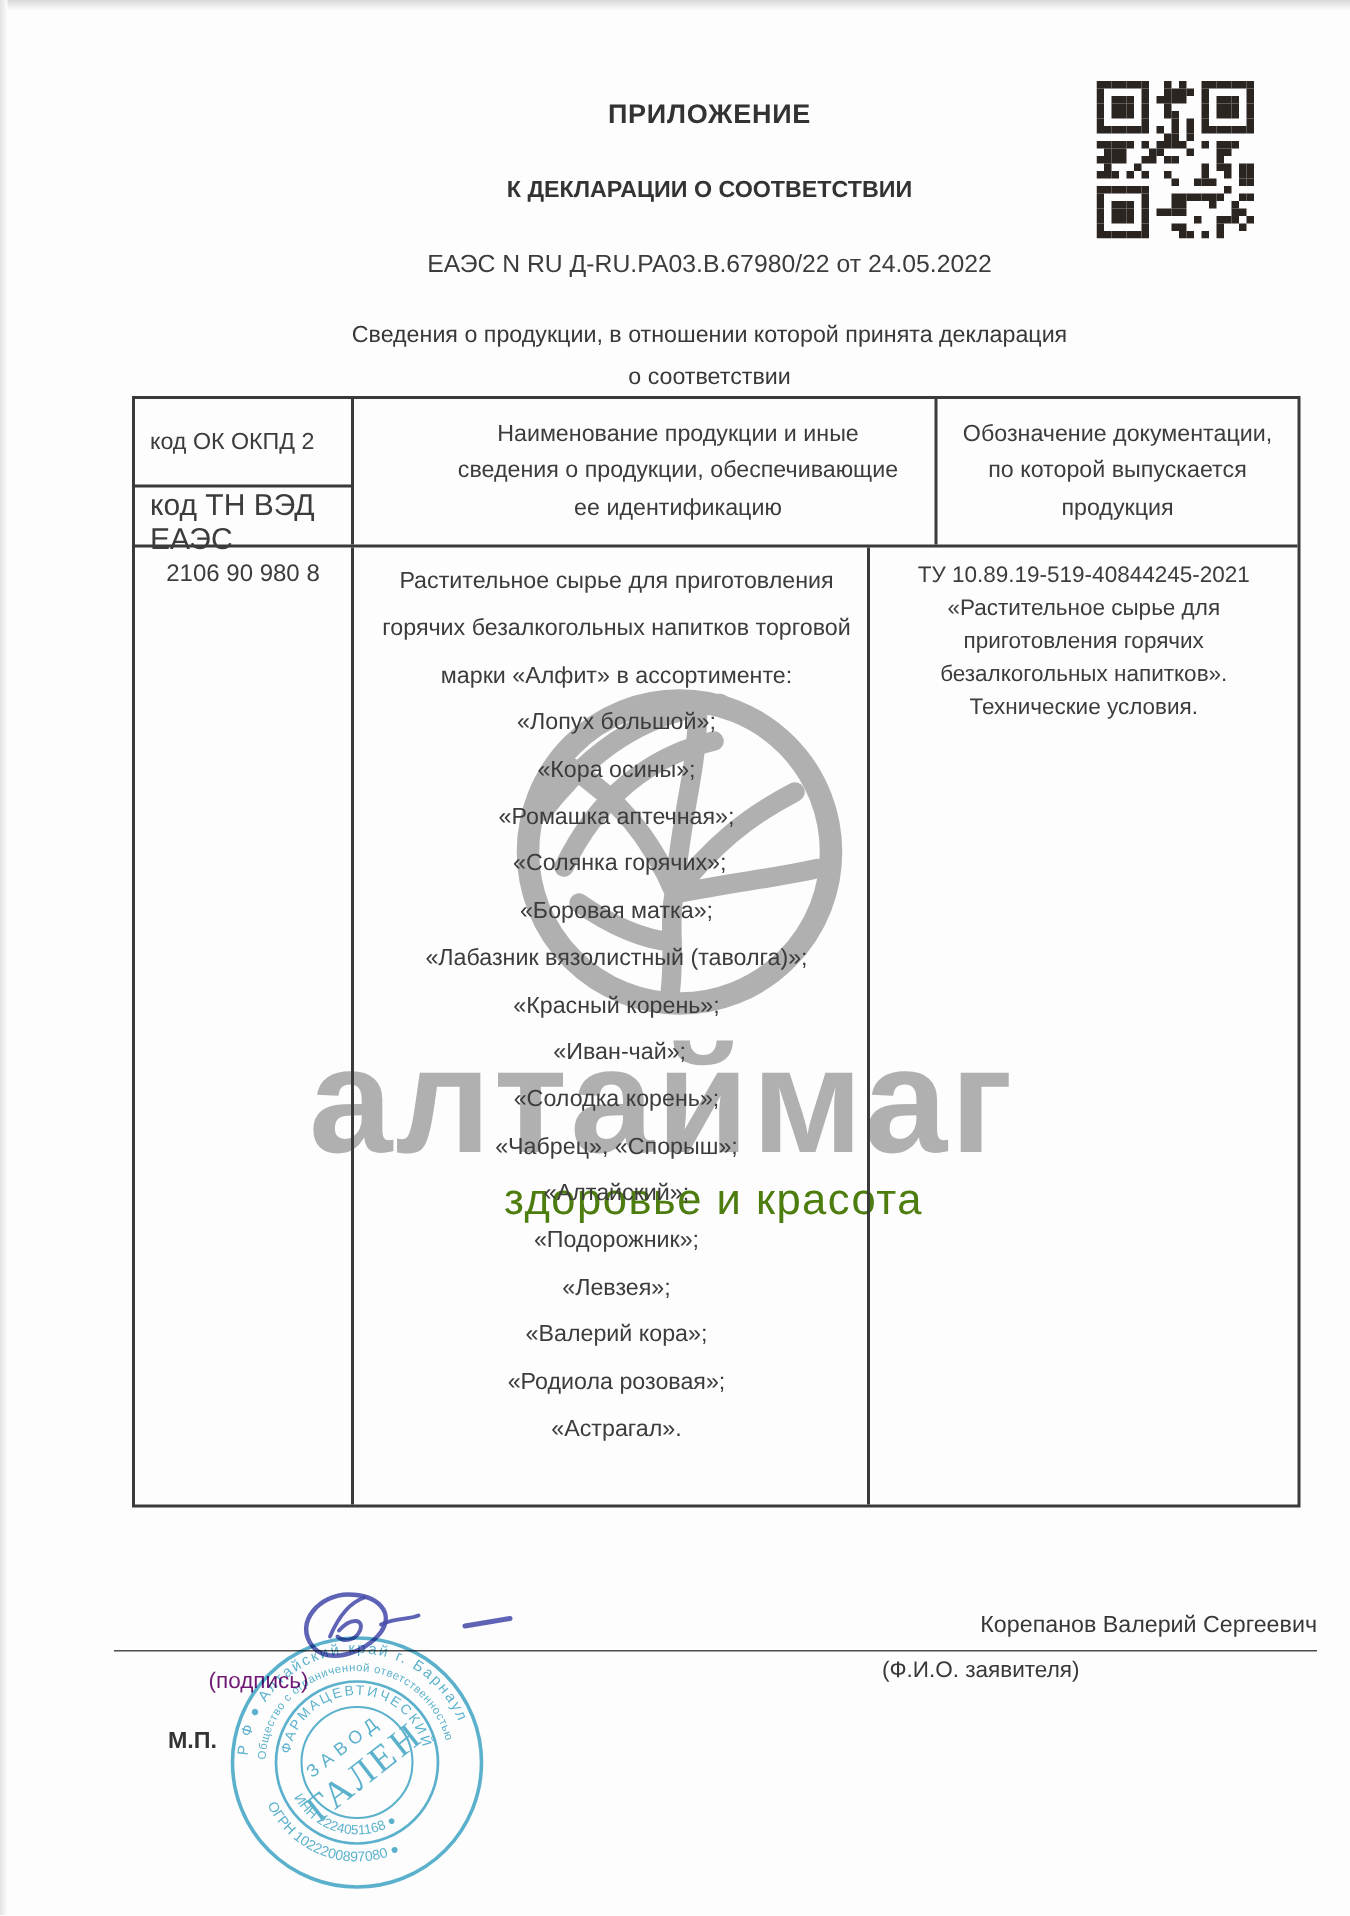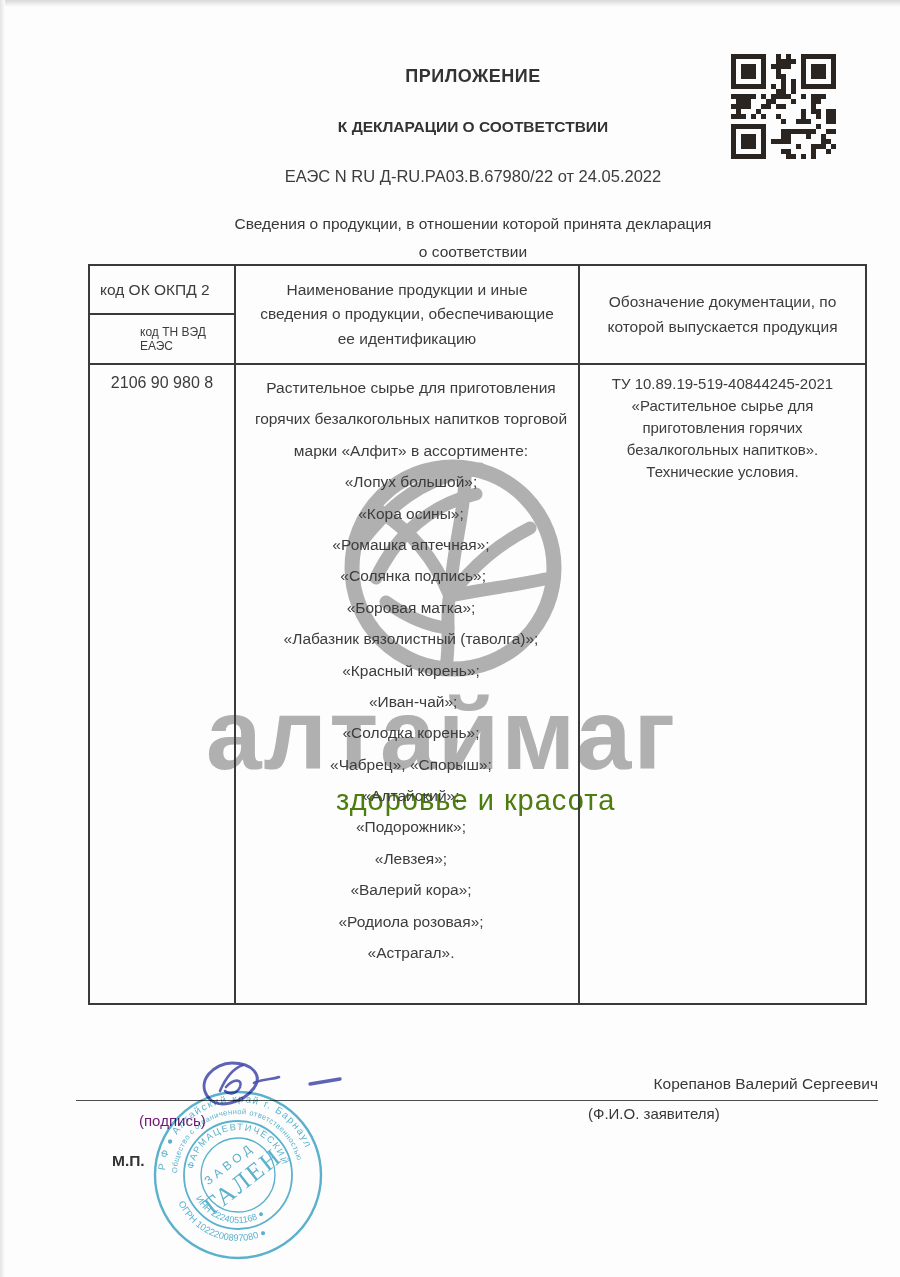--- a/index.html
+++ b/index.html
@@ -36,25 +36,25 @@
     color:#4d7c0f;white-space:nowrap;}
 
   
   .ptable{position:absolute;left:88px;top:264px;width:779px;height:741px;
     border:2px solid #3a3a3a;box-sizing:border-box;z-index:2;background:transparent;}
   .thead{display:flex;height:99px;border-bottom:2px solid #3a3a3a;box-sizing:border-box;}
   .tbody{display:flex;height:638px;box-sizing:border-box;}
   .c1{width:146px;border-right:2px solid #3a3a3a;box-sizing:border-box;}
   .c2{width:344px;border-right:2px solid #3a3a3a;box-sizing:border-box;text-align:center;}
   .c3{flex:1;box-sizing:border-box;}
-  .c1h-top{height:49px;border-bottom:2px solid #3a3a3a;box-sizing:border-box;
+  .c1h-top{height:59px;border-bottom:2px solid #3a3a3a;box-sizing:border-box;
     display:flex;align-items:center;padding-left:10px;font-size:15.5px;}
-  .c1h-bot{height:48px;display:flex;align-items:center;padding-left:10px;font-size:12px;margin-left:40px;}
+  .c1h-bot{height:48px;display:flex;align-items:center;padding-left:10px;font-size:20px;}
   .c2h{display:flex;align-items:center;justify-content:center;text-align:center;
-    font-size:15.5px;line-height:24.5px;padding:0 18px;}
+    font-size:15.5px;line-height:24.5px;padding:0 18px;margin-left:45px;}
   .c3h{display:flex;align-items:center;justify-content:center;text-align:center;
     font-size:15.5px;line-height:24.5px;padding:0 16px;}
   .code-cell{padding-top:9px;text-align:center;font-size:16px;}
   .prod-cell{padding:7px 6px 0 14px;font-size:15.5px;}
   .prod-cell .pline{height:31.4px;line-height:31.4px;white-space:pre;}
   .doc-cell{padding-top:8px;text-align:center;font-size:15px;}
   .doc-cell .dline{line-height:22px;}
 
   
   .sig-line{position:absolute;left:76px;top:1100px;width:802px;height:0;
@@ -326,21 +326,21 @@
     </div>
     <div class="tbody">
       <div class="c1 code-cell">2106 90 980 8</div>
       <div class="c2 prod-cell">
           <div class="pline">Растительное сырье для приготовления</div>
           <div class="pline">горячих безалкогольных напитков торговой</div>
           <div class="pline">марки «Алфит» в ассортименте:</div>
           <div class="pline">«Лопух большой»;</div>
           <div class="pline">«Кора осины»;</div>
           <div class="pline">«Ромашка аптечная»;</div>
-          <div class="pline"> «Солянка подпись»;</div>
+          <div class="pline"> «Солянка горячих»;</div>
           <div class="pline">«Боровая матка»;</div>
           <div class="pline">«Лабазник вязолистный (таволга)»;</div>
           <div class="pline">«Красный корень»;</div>
           <div class="pline"> «Иван-чай»;</div>
           <div class="pline">«Солодка корень»;</div>
           <div class="pline">«Чабрец», «Спорыш»;</div>
           <div class="pline">«Алтайский»;</div>
           <div class="pline">«Подорожник»;</div>
           <div class="pline">«Левзея»;</div>
           <div class="pline">«Валерий кора»;</div>

